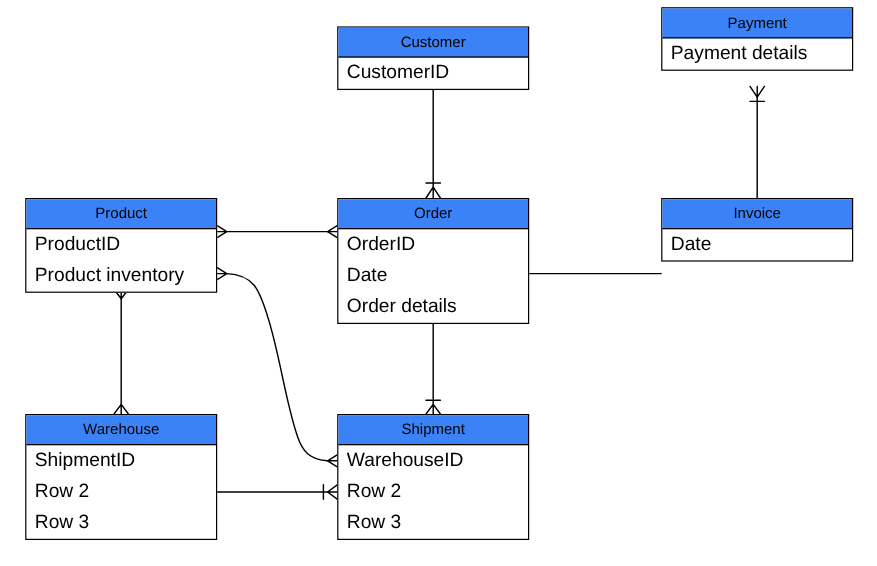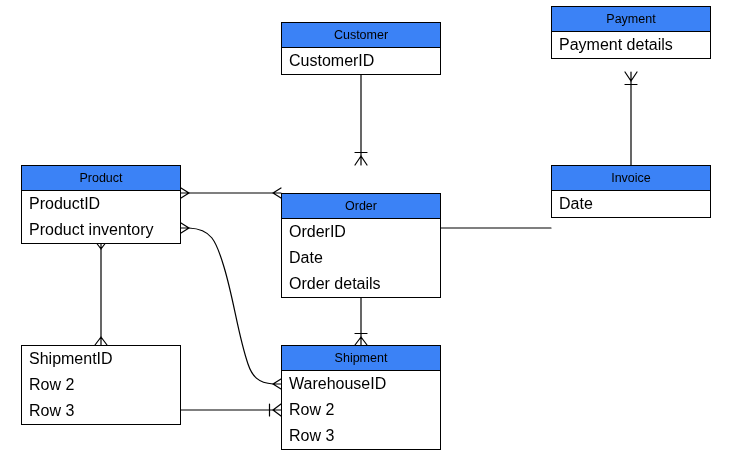--- a/index.html
+++ b/index.html
@@ -113,33 +113,34 @@
     <div class="entity-header">Payment</div>
     <div class="entity-row">Payment details</div>
   </div>
 
   <div class="entity" style="left:21px; top:165px;">
     <div class="entity-header">Product</div>
     <div class="entity-row">ProductID</div>
     <div class="entity-row">Product inventory</div>
   </div>
 
-  <div class="entity" style="left:281px; top:165px;margin-top:28px;">
+  <div class="entity" style="left:281px; top:165px;">
     <div class="entity-header">Order</div>
     <div class="entity-row">OrderID</div>
     <div class="entity-row">Date</div>
     <div class="entity-row">Order details</div>
   </div>
 
   <div class="entity" style="left:551px; top:165px;">
     <div class="entity-header">Invoice</div>
     <div class="entity-row">Date</div>
   </div>
 
   <div class="entity" style="left:21px; top:345px;">
+    <div class="entity-header">Warehouse</div>
     <div class="entity-row">ShipmentID</div>
     <div class="entity-row">Row 2</div>
     <div class="entity-row">Row 3</div>
   </div>
 
   <div class="entity" style="left:281px; top:345px;">
     <div class="entity-header">Shipment</div>
     <div class="entity-row">WarehouseID</div>
     <div class="entity-row">Row 2</div>
     <div class="entity-row">Row 3</div>

